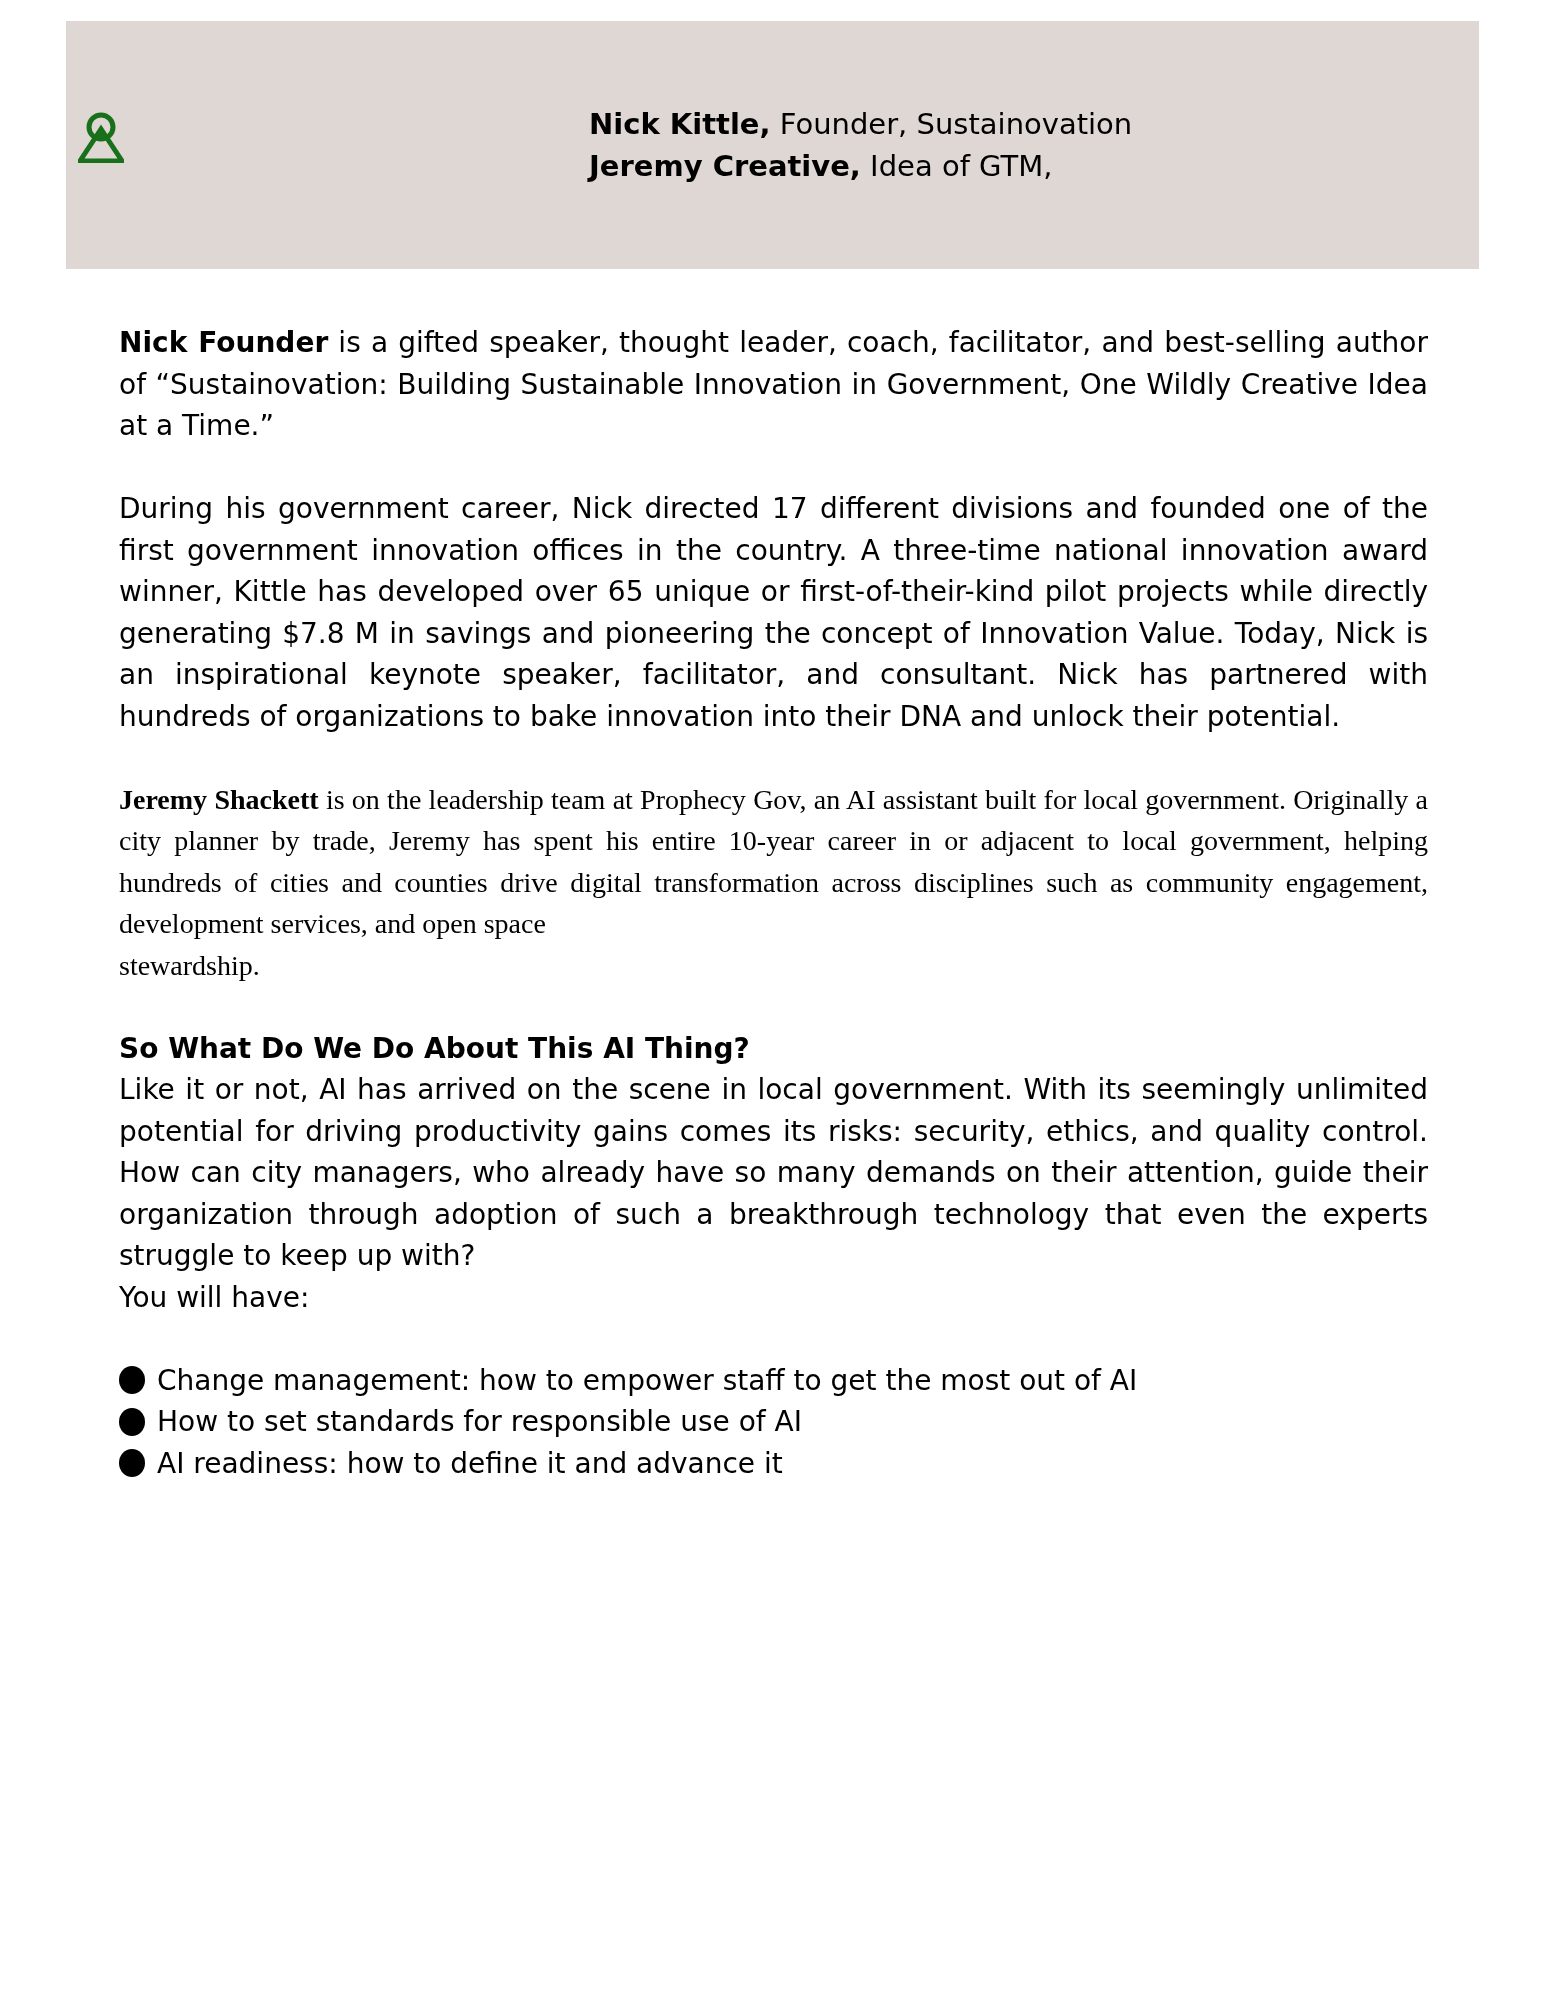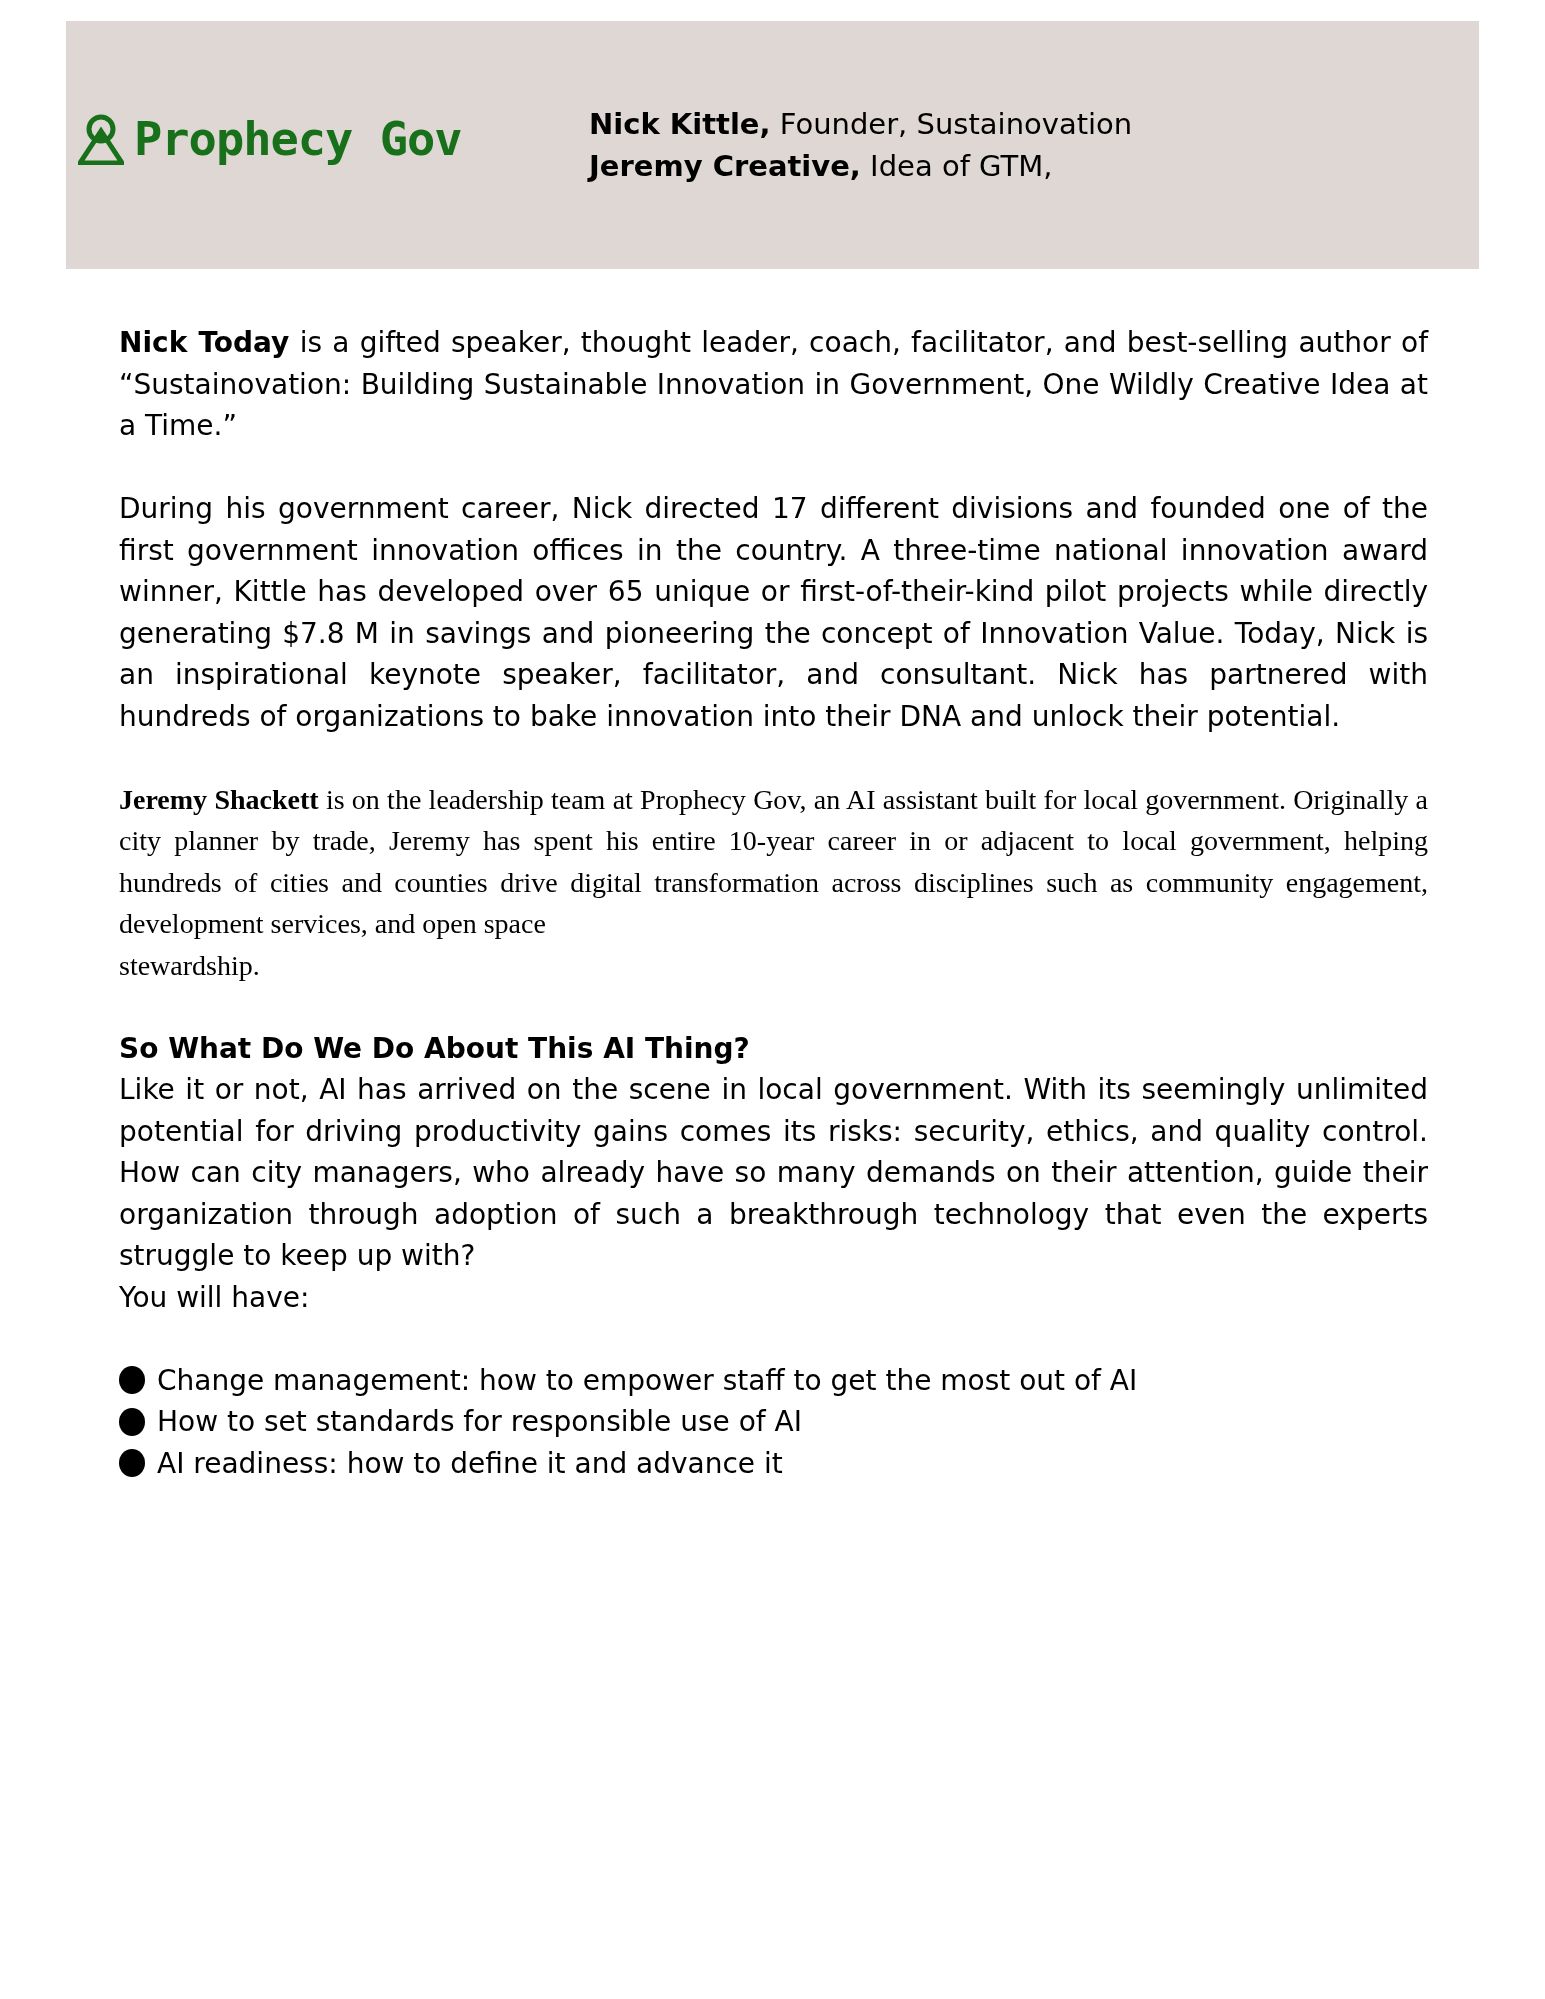--- a/index.html
+++ b/index.html
@@ -24,34 +24,33 @@
 </head>
 <body>
 
 <div class="header">
   <div class="logo">
     <svg viewBox="0 0 46 52">
       <circle cx="23" cy="16" r="12" fill="none" stroke="#19701a" stroke-width="5"></circle>
       <path d="M23 18 L2 50 L44 50 Z" fill="none" stroke="#19701a" stroke-width="5" stroke-linejoin="miter"></path>
       <path d="M23 18 L16 28 L30 28 Z" fill="#19701a"></path>
     </svg>
-    <span class="logo-text">Prophecy Gov</span>
   </div>
   <div class="speakers">
     <div>
       <span class="nm">Nick Kittle,</span><span> Founder, Sustainovation</span>
     </div>
     <div>
       <span class="nm">Jeremy Creative,</span><span> Idea of GTM,</span>
     </div>
   </div>
 </div>
 
 <div class="content">
-  <p><span class="b">Nick Today</span><span> is a gifted speaker, thought leader, coach, facilitator, and best-selling author of “Sustainovation: Building Sustainable Innovation in Government, One Wildly Creative Idea at a Time.”</span></p>
+  <p><span class="b">Nick Founder</span><span> is a gifted speaker, thought leader, coach, facilitator, and best-selling author of “Sustainovation: Building Sustainable Innovation in Government, One Wildly Creative Idea at a Time.”</span></p>
   <p>During his government career, Nick directed 17 different divisions and founded one of the first government innovation offices in the country. A three-time national innovation award winner, Kittle has developed over 65 unique or first-of-their-kind pilot projects while directly generating $7.8 M in savings and pioneering the concept of Innovation Value. Today, Nick is an inspirational keynote speaker, facilitator, and consultant. Nick has partnered with hundreds of organizations to bake innovation into their DNA and unlock their potential.</p>
   <p class="nojust" style="margin-bottom:0;text-align:justify;text-align-last:left;"><span class="b">Jeremy Shackett</span><span> is on the leadership team at Prophecy Gov, an AI assistant built for local government. Originally a city planner by trade, Jeremy has spent his entire 10-year career in or adjacent to local government, helping hundreds of cities and counties drive digital transformation across disciplines such as community engagement, development services, and open space</span></p>
   <p class="nojust">stewardship.</p>
   <div class="heading">So What Do We Do About This AI Thing?</div>
   <p style="margin-bottom:0;text-align-last:left;">Like it or not, AI has arrived on the scene in local government. With its seemingly unlimited potential for driving productivity gains comes its risks: security, ethics, and quality control. How can city managers, who already have so many demands on their attention, guide their organization through adoption of such a breakthrough technology that even the experts struggle to keep up with?</p>
   <div class="lead">You will have:</div>
   <ul>
     <li>
         <span class="bullet"></span>
         <span>Change management: how to empower staff to get the most out of AI</span>

